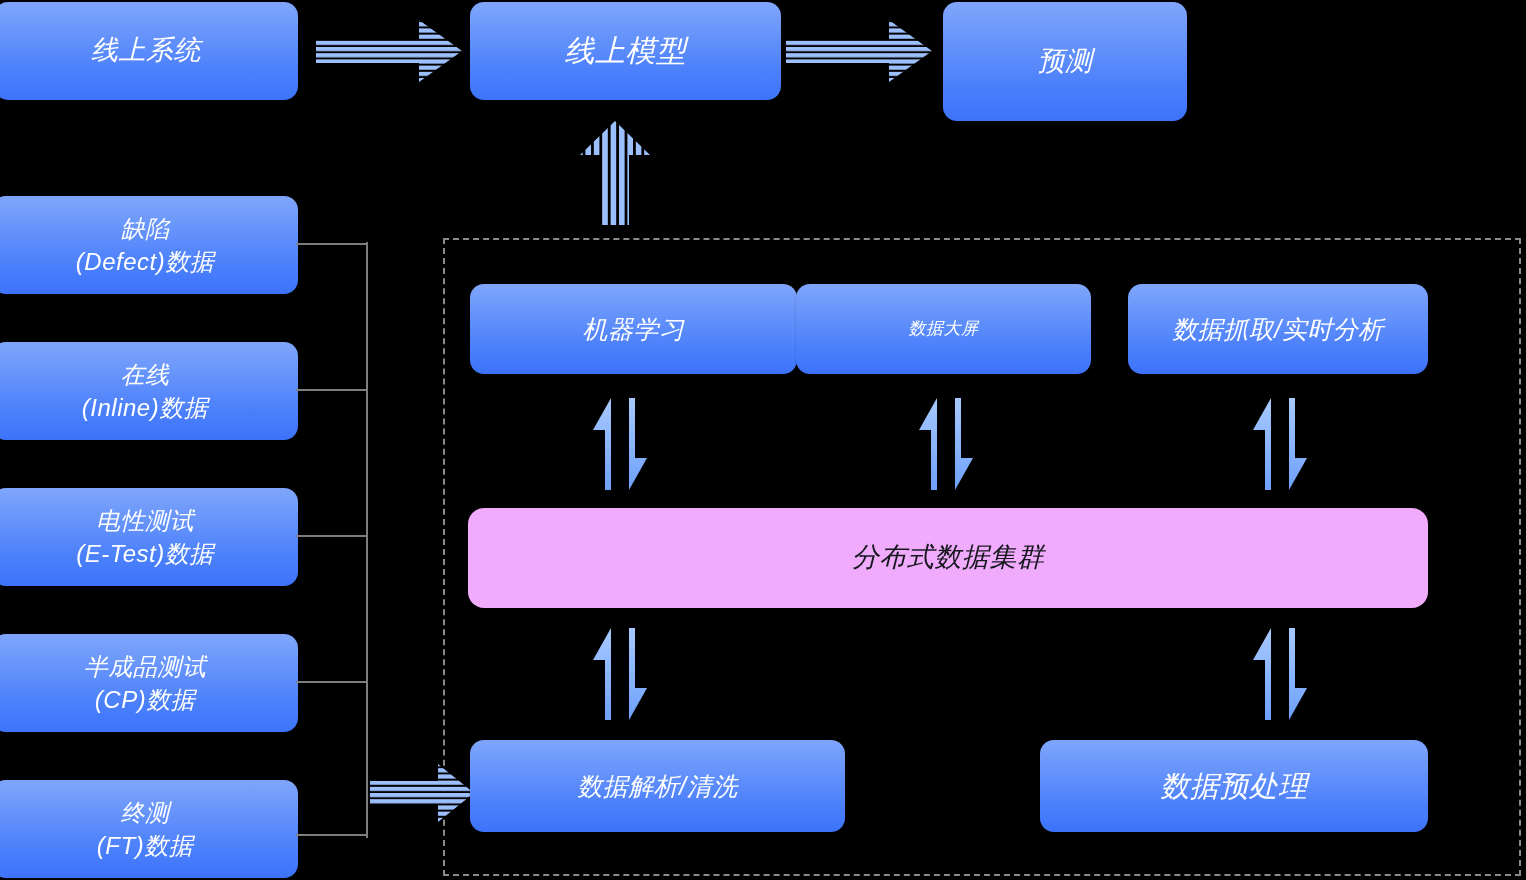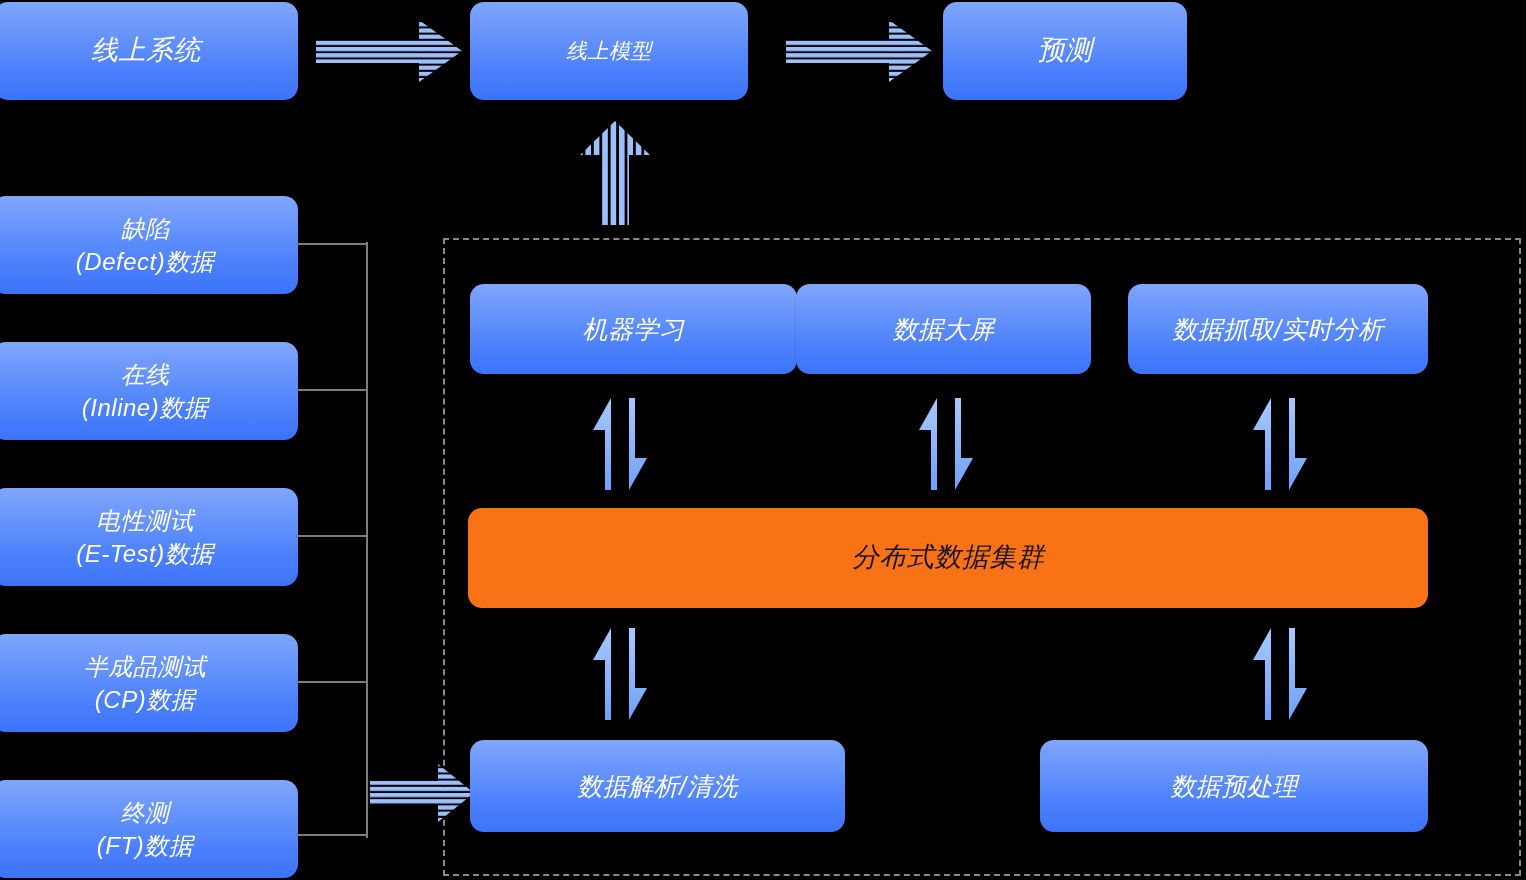--- a/index.html
+++ b/index.html
@@ -20,23 +20,24 @@
     box-shadow:0 1px 2px rgba(0,0,0,.25);
     line-height:1.38;
     letter-spacing:.5px;
     font-weight:400;
     box-sizing:border-box;
   }
   .node .lines{display:block;width:100%;}
   .node .l1,.node .l2{display:block;}
 
   .node.light{
-    background:#f97316;
+    background:#f0abfc;
     color:#15171c;
     box-shadow:none;
+    border-radius:16px;
   }
 
   
   .dashed-region{
     position:absolute;
     border:2px dashed #8a8a8a;
     border-radius:1px;
     box-sizing:border-box;
     pointer-events:none;
   }
@@ -71,27 +72,27 @@
   </svg>
 
   <div class="dashed-region" style="left:443px;top:238px;width:1078px;height:638px;"></div>
 
   <div class="node" style="left:-6px;top:2px;width:304px;height:98px;font-size:27px;">
     <span class="lines">
       <span class="l1">线上系统</span>
     </span>
   </div>
 
-  <div class="node" style="left:470px;top:2px;width:278px;height:98px;font-size:21px;">
+  <div class="node" style="left:470px;top:2px;width:311px;height:98px;font-size:30px;">
     <span class="lines">
       <span class="l1">线上模型</span>
     </span>
   </div>
 
-  <div class="node" style="left:943px;top:2px;width:244px;height:98px;font-size:27px;">
+  <div class="node" style="left:943px;top:2px;width:244px;height:119px;font-size:27px;">
     <span class="lines">
       <span class="l1">预测</span>
     </span>
   </div>
 
   <svg class="arrow-svg" style="left:316px;top:16px;width:146px;height:70px;" viewBox="0 0 146 70">
     <path d="M0,23 L103,23 L103,4 L146,35 L103,66 L103,47 L0,47 Z" fill="url(#hstripe)"></path>
   </svg>
 
   <svg class="arrow-svg" style="left:786px;top:16px;width:146px;height:70px;" viewBox="0 0 146 70">
@@ -151,21 +152,21 @@
   <svg class="arrow-svg" style="left:370px;top:762px;width:104px;height:62px;" viewBox="0 0 104 62">
     <path d="M0,19 L68,19 L68,2 L104,31 L68,60 L68,43 L0,43 Z" fill="url(#hstripe)"></path>
   </svg>
 
   <div class="node" style="left:470px;top:284px;width:327px;height:90px;font-size:25px;">
     <span class="lines">
       <span class="l1">机器学习</span>
     </span>
   </div>
 
-  <div class="node" style="left:796px;top:284px;width:295px;height:90px;font-size:25px;">
+  <div class="node" style="left:796px;top:284px;width:295px;height:90px;font-size:17px;">
     <span class="lines">
       <span class="l1">数据大屏</span>
     </span>
   </div>
 
   <div class="node" style="left:1128px;top:284px;width:300px;height:90px;font-size:25px;justify-content:flex-end;">
     <span class="lines">
       <span class="l1">数据抓取/实时分析</span>
     </span>
   </div>
@@ -200,19 +201,19 @@
     <path d="M13,92 L13,32 L1,32 L19,0 L19,92 Z" fill="url(#biGrad)"></path>
     <path d="M43,0 L43,60 L55,60 L37,92 L37,0 Z" fill="url(#biGrad)"></path>
   </svg>
 
   <div class="node" style="left:470px;top:740px;width:375px;height:92px;font-size:25px;">
     <span class="lines">
       <span class="l1">数据解析/清洗</span>
     </span>
   </div>
 
-  <div class="node" style="left:1040px;top:740px;width:388px;height:92px;font-size:25px;">
+  <div class="node" style="left:1040px;top:740px;width:388px;height:92px;font-size:29px;">
     <span class="lines">
       <span class="l1">数据预处理</span>
     </span>
   </div>
 
 </div>
 
 </body></html>

